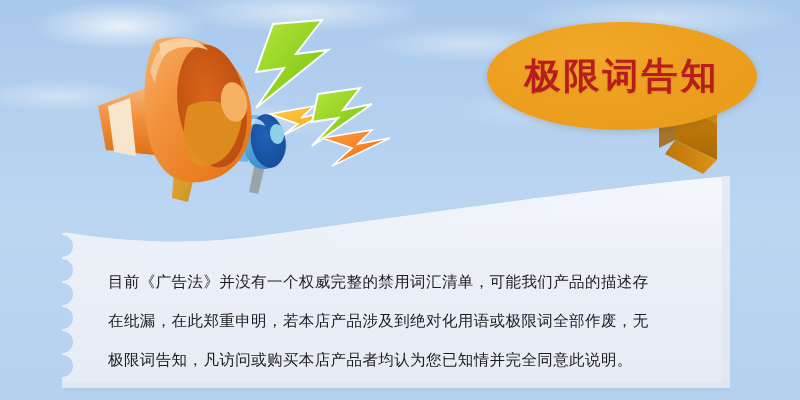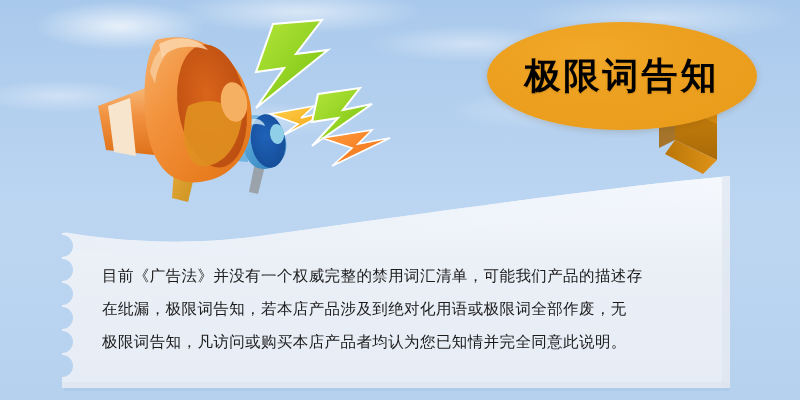--- a/index.html
+++ b/index.html
@@ -36,36 +36,36 @@
   }
   .badge .ellipse{
     position:absolute;left:0;top:0;width:270px;height:108px;
     border-radius:50%;
     background:radial-gradient(ellipse at 38% 30%, #f2a829 0%, #eda01f 45%, #e89a19 100%);
     box-shadow:0 2px 6px rgba(90,60,10,.18);
   }
   .badge .label{
     position:absolute;left:0;top:0;width:270px;height:108px;
     display:flex;align-items:center;justify-content:center;
-    color:#000000;font-size:36px;font-weight:bold;letter-spacing:3px;
+    color:#b91c1c;font-size:36px;font-weight:bold;letter-spacing:3px;
     text-shadow:0 1px 2px rgba(160,100,10,.35);
     font-family:"DejaVu Sans","Liberation Sans",sans-serif;
   }
 
   
   .megaphones{position:absolute;left:60px;top:10px;width:340px;height:200px;}
 
   
   .card-text{
     position:absolute;left:98px;top:258px;width:632px;
     font-family:"DejaVu Sans","Liberation Sans",sans-serif;
     font-size:15.5px;line-height:29px;color:#1b1b1b;letter-spacing:.4px;
     text-align:justify;
   }
-  .card-text p{margin:4px;}
+  .card-text p{margin:10px;}
 </style>
 </head>
 <body>
 
 <div id="stage">
 
   <div class="sky"></div>
 
   <div class="sheet-wrap">
     <svg width="800" height="400" viewBox="0 0 800 400" xmlns="http://www.w3.org/2000/svg">
@@ -246,17 +246,17 @@
 
         <path d="M 0 38 L 16 30 L 16 66 L 0 74 Z" fill="#a36508" opacity=".85"></path>
       </svg>
     </div>
     <div class="ellipse"></div>
     <div class="label">极限词告知</div>
   </div>
 
   <div class="card-text">
     <p>目前《广告法》并没有一个权威完整的禁用词汇清单，可能我们产品的描述存</p>
-    <p>在纰漏，极限词告知，若本店产品涉及到绝对化用语或极限词全部作废，无</p>
+    <p>在纰漏，在此郑重申明，若本店产品涉及到绝对化用语或极限词全部作废，无</p>
     <p>极限词告知，凡访问或购买本店产品者均认为您已知情并完全同意此说明。</p>
   </div>
 
 </div>
 
 </body></html>

